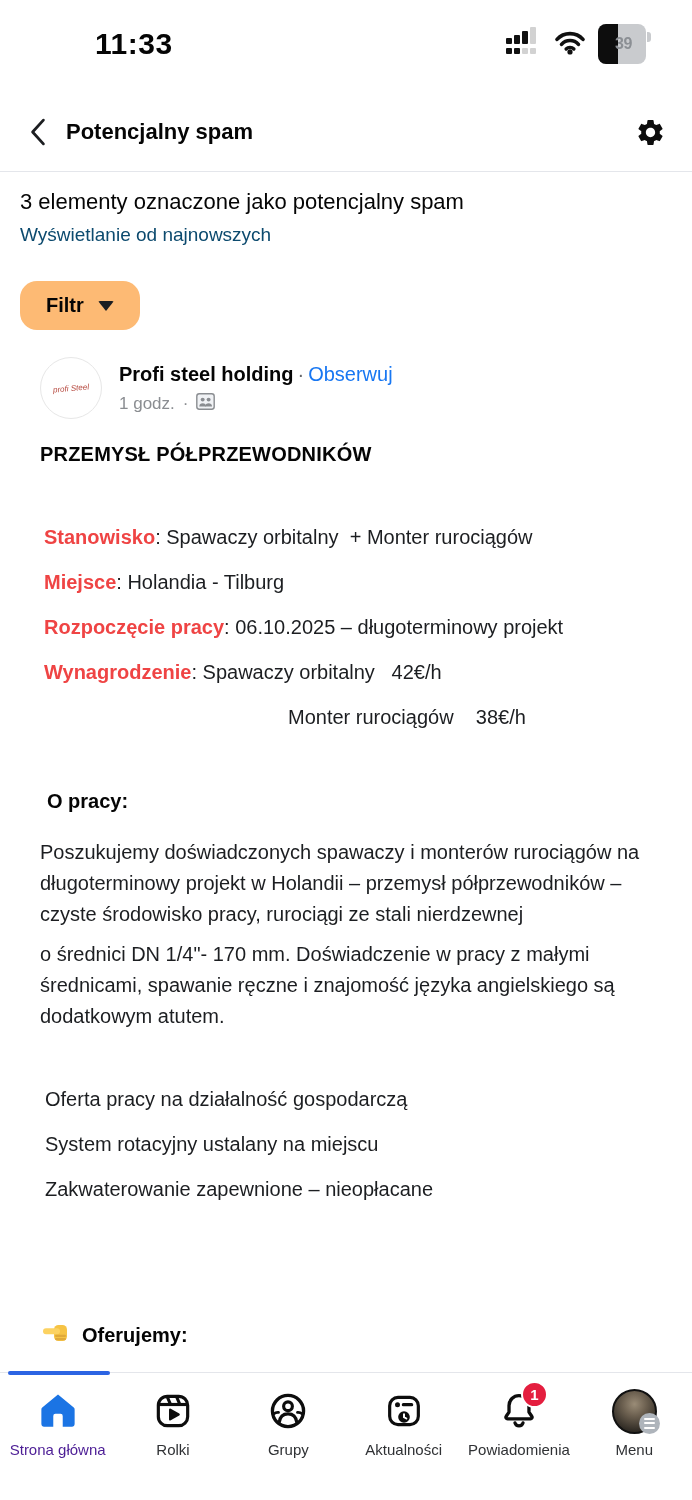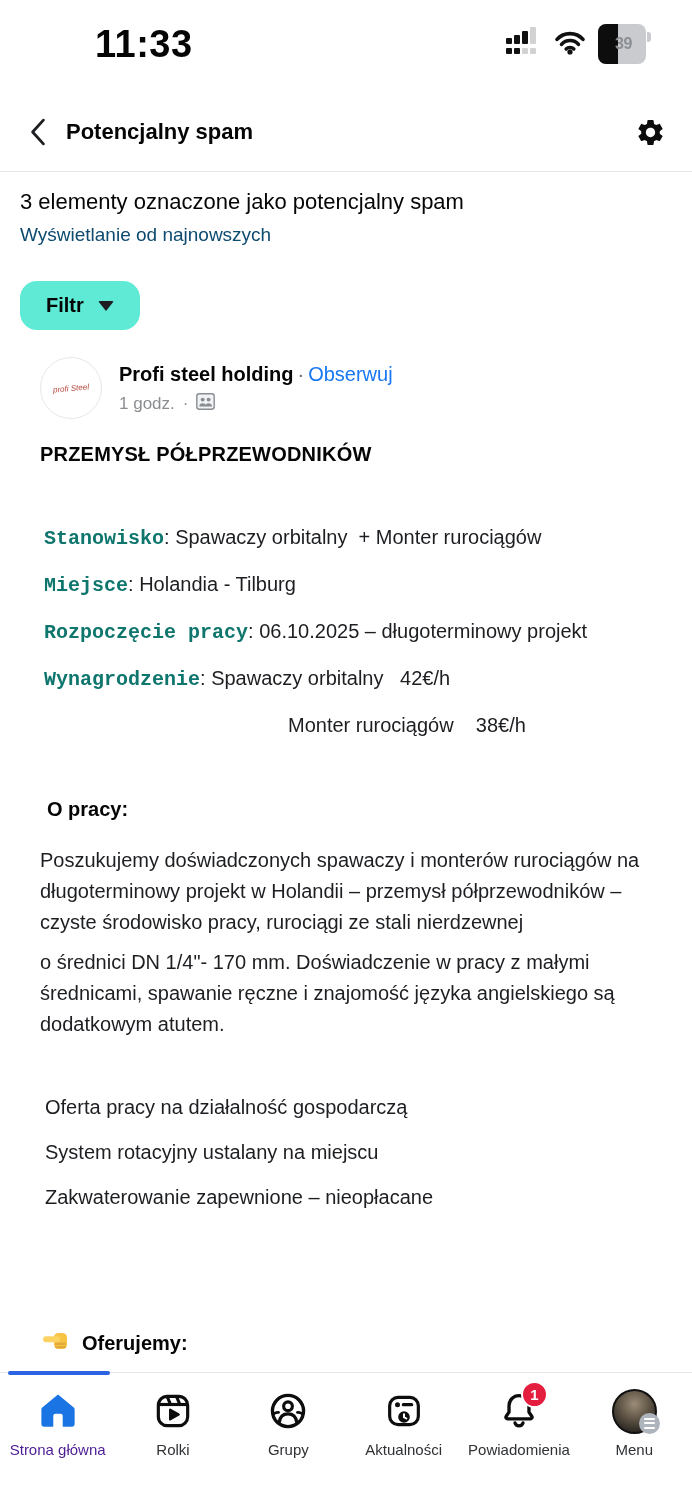--- a/index.html
+++ b/index.html
@@ -6,21 +6,21 @@
   html,body { width:692px; height:1500px; }
   body {
     font-family:"Liberation Sans", sans-serif;
     background:#ffffff; color:#050505;
     position:relative; overflow:hidden;
   }
 
   
   .status-bar { display:flex; justify-content:space-between; align-items:center;
     padding:24px 46px 0 95px; height:64px; }
-  .time { font-size:38px; font-weight:700; letter-spacing:.5px; }
+  .time { font-size:30px; font-weight:700; letter-spacing:.5px; }
   .status-icons { display:flex; align-items:center; gap:12px; }
   .battery { position:relative; width:48px; height:40px; border-radius:8px; background:#c9cbce; }
   .battery::after { content:""; position:absolute; right:-5px; top:8px; width:4px; height:10px;
     background:#c9cbce; border-radius:0 3px 3px 0; }
   .battery-fill { position:absolute; left:0; top:0; bottom:0; width:20px; background:#0d0d0d;
     border-radius:8px 0 0 8px; }
   .battery-num { position:absolute; left:17px; top:50%; transform:translateY(-50%);
     font-size:16px; font-weight:700; color:#8b8f94; letter-spacing:-.5px; }
 
   
@@ -28,21 +28,21 @@
   .back-btn { width:40px; display:flex; align-items:center; }
   .header-title { flex:1; font-size:22px; font-weight:700; }
   .settings-btn { width:40px; display:flex; justify-content:flex-end; }
   .divider { height:1px; background:#e4e6eb; margin-top:11px; }
 
   
   .spam-section { padding:17px 20px 0; }
   .spam-title { font-size:22px; font-weight:400; color:#050505; }
   .spam-sub { font-size:19px; color:#0c4a6e; margin-top:9px; }
   .filter-btn { margin-top:35px; display:inline-flex; align-items:center; gap:14px;
-    background:#5eead4; border:none; border-radius:17px; padding:13px 26px;
+    background:#fdba74; border:none; border-radius:17px; padding:13px 26px;
     font-family:inherit; font-size:20px; font-weight:700; color:#050505; cursor:pointer; }
   .caret-down { width:0; height:0; border-left:8px solid transparent; border-right:8px solid transparent;
     border-top:10px solid #1c1e21; border-radius:2px; }
 
   
   .post { padding:27px 40px 0; }
   .post-header { display:flex; gap:17px; align-items:flex-start; }
   .avatar { flex:0 0 62px; width:62px; height:62px; border-radius:50%;
     border:1px solid #e7e7e7; display:flex; align-items:center; justify-content:center;
     background:#fff; overflow:hidden; }
@@ -51,21 +51,21 @@
   .author-line { font-size:20px; margin-top:6px; }
   .author-name { font-weight:700; color:#050505; }
   .dot-sep { color:#65676b; font-weight:400; padding:0 4px; }
   .follow-link { color:#1877f2; font-weight:400; text-decoration:none; }
   .meta-line { display:flex; align-items:center; gap:8px; margin-top:7px;
     color:#8a8d91; font-size:17px; }
   .post-title { font-size:20px; font-weight:700; margin-top:24px; letter-spacing:.2px; }
 
   .details { margin-top:60px; margin-left:4px; }
   .detail-line { font-size:20px; line-height:22px; margin-bottom:23px; white-space:pre-wrap; color:#1c1e21; }
-  .detail-label { font-weight:700; color:#0f766e;font-family:Liberation Mono, monospace; }
+  .detail-label { font-weight:700; color:#ef4444; }
   .wage-line2 { padding-left:244px; }
 
   .about-heading { font-size:20px; font-weight:700; margin:62px 0 0 7px; }
   .para { font-size:20px; line-height:31px; margin-top:24px; color:#1c1e21; }
   .para + .para { margin-top:9px; }
 
   .offers { margin-top:56px; margin-left:5px; }
   .offer-line { font-size:20px; line-height:22px; margin-bottom:23px; color:#1c1e21; }
 
   .offer-heading { margin-top:122px; margin-left:2px; display:flex; align-items:center; gap:12px;

